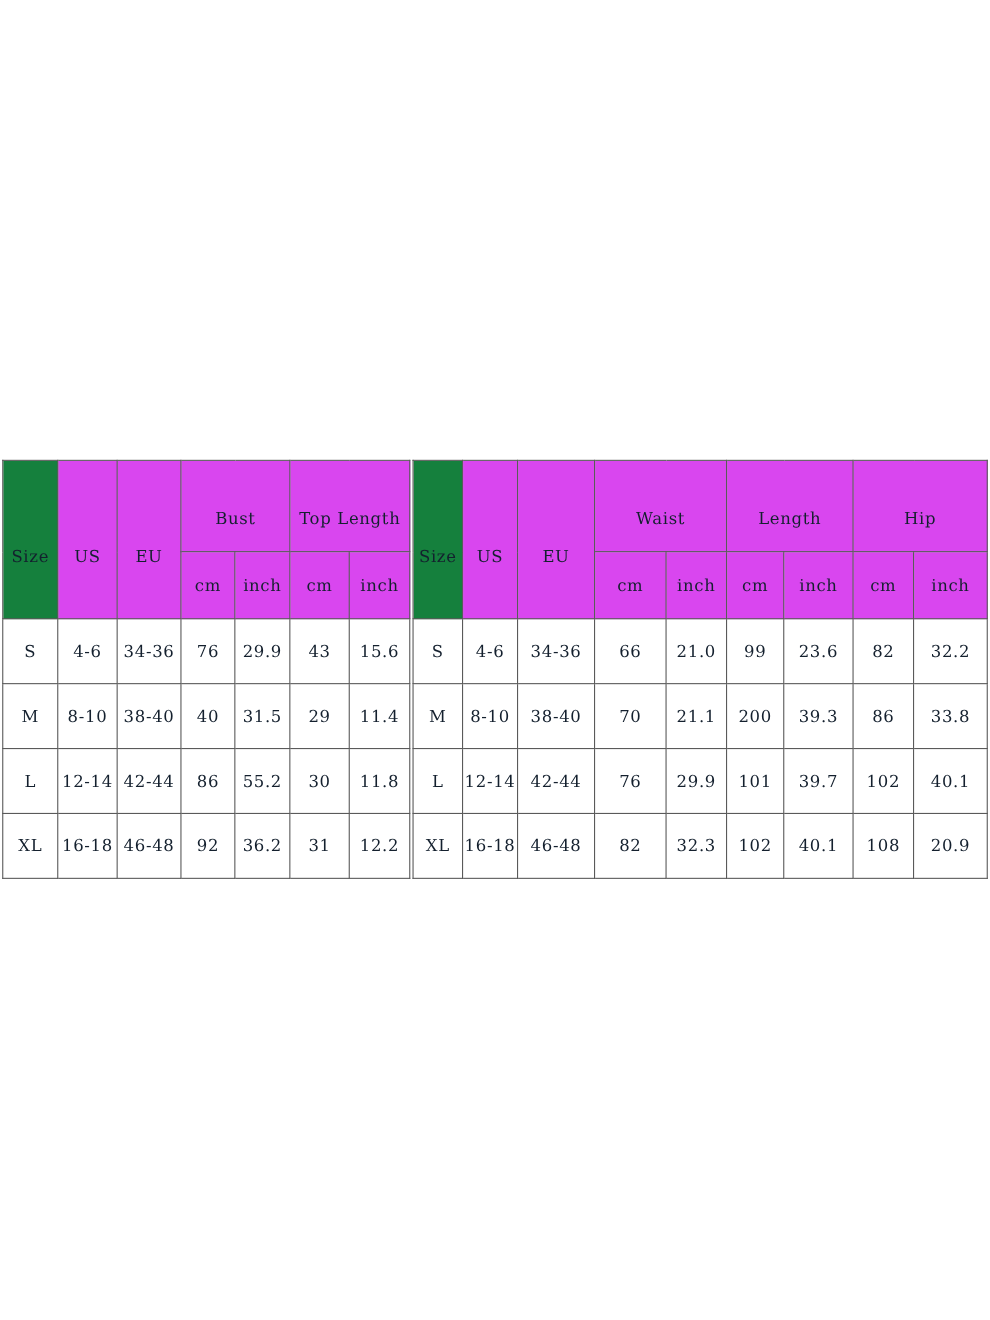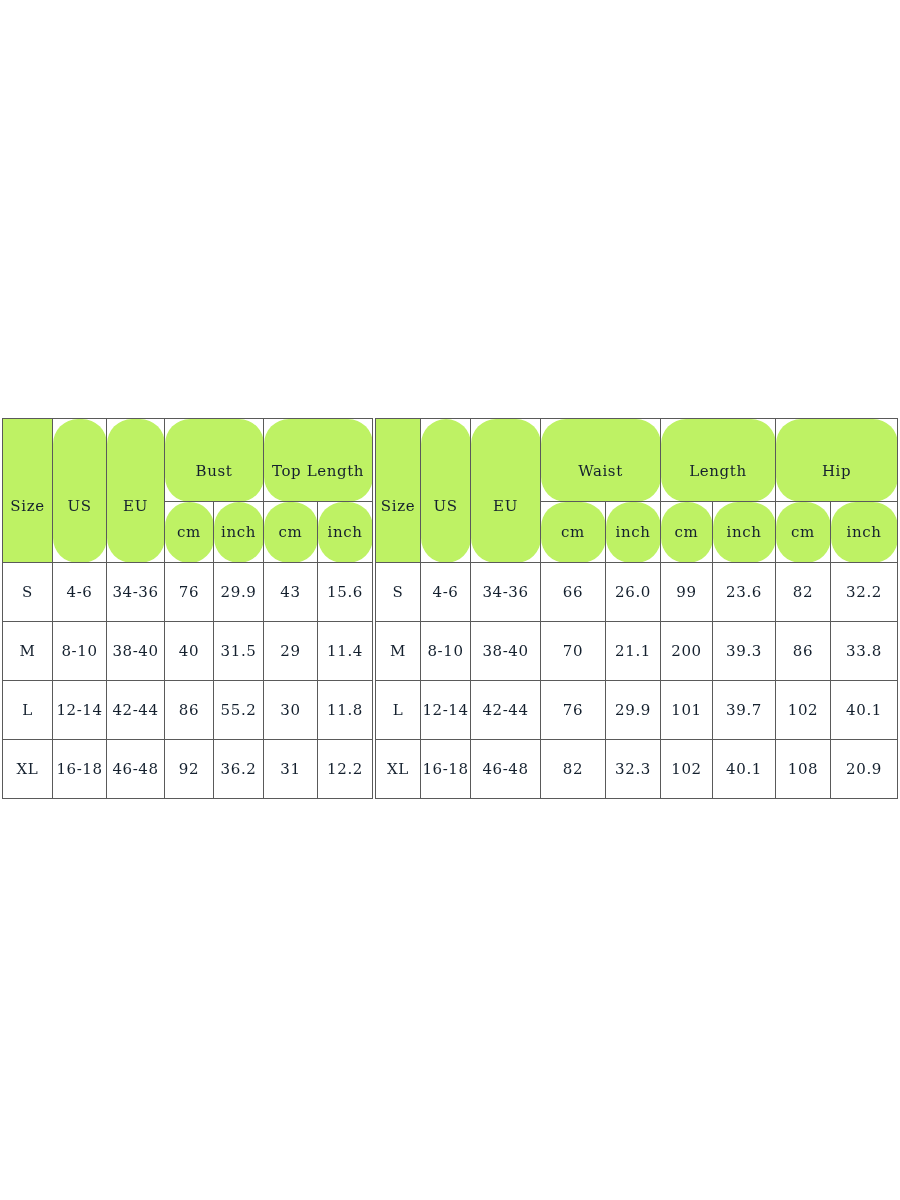--- a/index.html
+++ b/index.html
@@ -42,22 +42,22 @@
     vertical-align: middle;
     color: #14202e;
     font-weight: normal;
     font-size: 15px;
     letter-spacing: 0.6px;
     padding: 0;
     background: #ffffff;
   }
 
   
-  .size-table th.hd       { background: #bef264; border-radius: 25px; }
-  .size-table th.hd-white { background: #bef264; }
+  .size-table th.hd       { background: #d946ef; }
+  .size-table th.hd-white { background: #15803d; }
 
   
   .size-table .r-grouped  { height: 60px; }
   .size-table .r-sub      { height: 61px; }
   .size-table tbody tr    { height: 59px; }
 
   
   .size-table th.group {
     vertical-align: middle;
     padding-top: 22px;
@@ -187,21 +187,21 @@
         <th class="hd">cm</th>
         <th class="hd">inch</th>
       </tr>
     </thead>
     <tbody>
       <tr>
         <td>S</td>
         <td>4-6</td>
         <td>34-36</td>
         <td>66</td>
-        <td>26.0</td>
+        <td>21.0</td>
         <td>99</td>
         <td>23.6</td>
         <td>82</td>
         <td>32.2</td>
       </tr>
       <tr>
         <td>M</td>
         <td>8-10</td>
         <td>38-40</td>
         <td>70</td>

